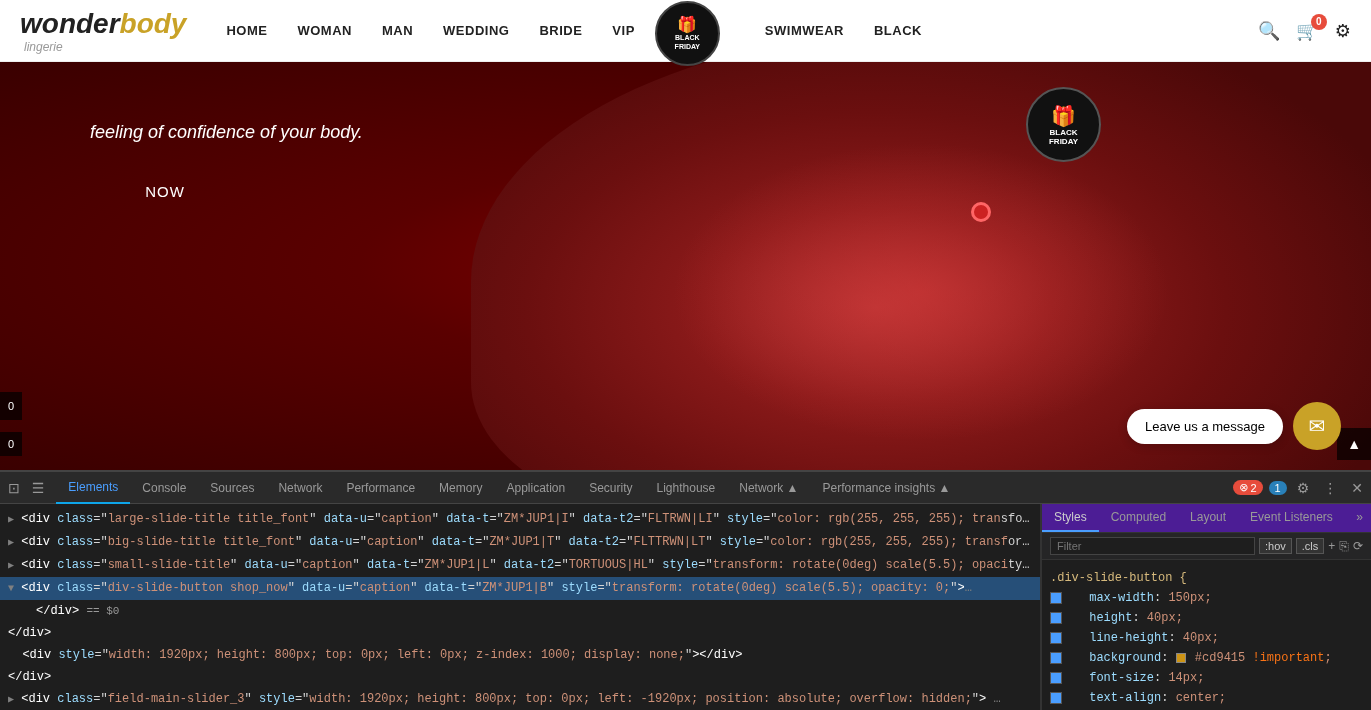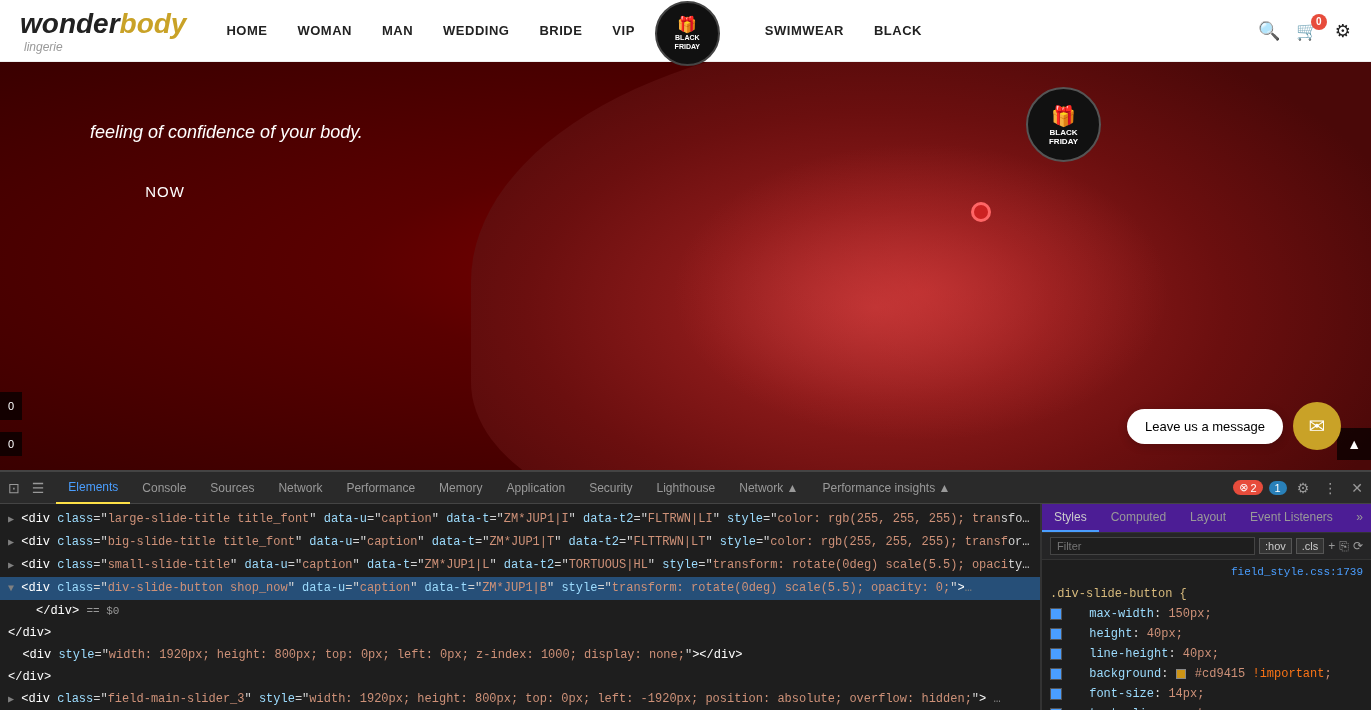--- a/index.html
+++ b/index.html
@@ -169,21 +169,21 @@
       height: 32px;
       display: flex;
       align-items: center;
       font-size: 12px;
       color: #999;
       cursor: pointer;
       white-space: nowrap;
     }
     .dt-tab.active {
       color: #4a9eff;
-      border-bottom: 2px solid #fde047;
+      border-bottom: 2px solid #0ea5e9;
     }
     .dt-tab-icons {
       margin-left: auto;
       display: flex;
       align-items: center;
       gap: 6px;
     }
     .dt-badge {
       background: #e74c3c;
       color: #fff;
@@ -519,24 +519,20 @@
         <button class="filter-btn">:hov</button>
         <button class="filter-btn">.cls</button>
         <div class="styles-icons">
           <button class="style-icon-btn">+</button>
           <button class="style-icon-btn">⎘</button>
           <button class="style-icon-btn">⟳</button>
         </div>
       </div>
       <div class="styles-content">
 
-        <div style="padding: 2px 8px; display:flex; justify-content:space-between; align-items:center;">
-          <span></span>
-          <span style="color:#4a9eff; font-size:11px; cursor:pointer;">field_style.css:1739</span>
-        </div>
         <div class="style-rule">
           <div class="style-line">
             <span class="style-selector">.div-slide-button {</span>
           </div>
           <div class="style-line">
             <span class="style-check checked"></span>
             <span class="style-prop">max-width</span><span style="color:#d4d4d4;">: </span><span class="style-val">150px;</span>
           </div>
           <div class="style-line">
             <span class="style-check checked"></span>

